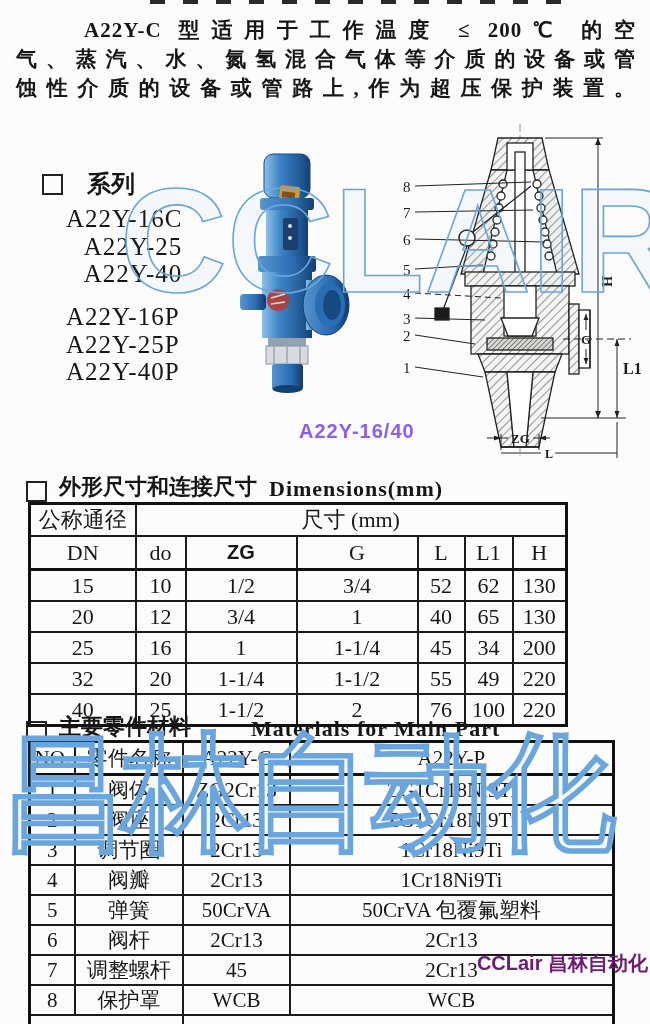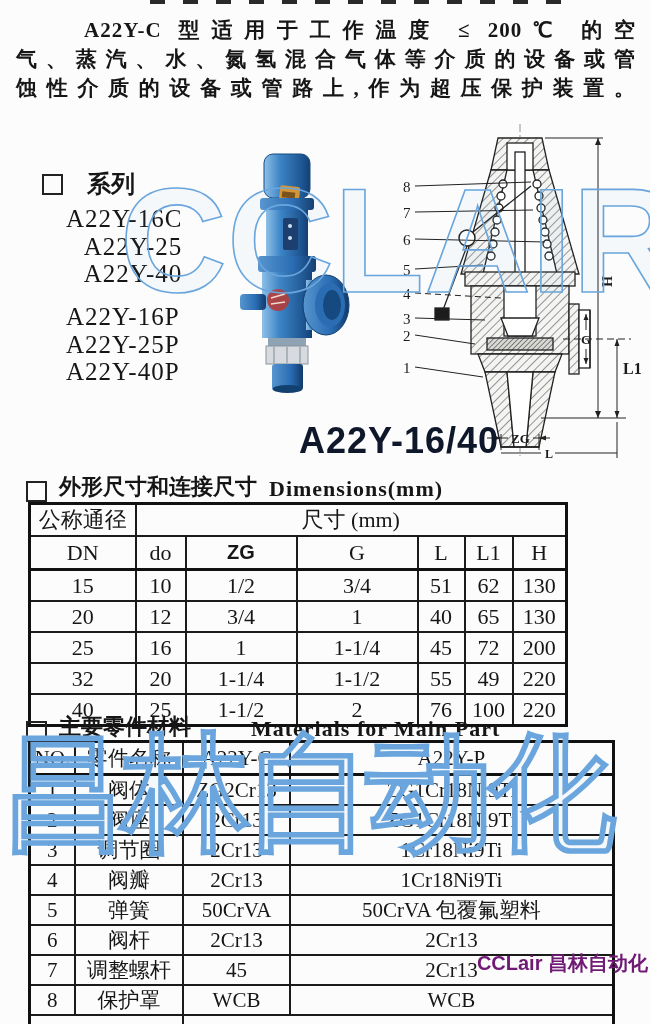--- a/index.html
+++ b/index.html
@@ -16,21 +16,21 @@
   
   .series-head{position:absolute;left:42px;top:168px;font-size:24px;font-weight:600;
     display:flex;align-items:center;gap:24px;}
   .sq{display:inline-block;width:17px;height:17px;border:2.5px solid #222;background:transparent;}
   .series-list{position:absolute;left:66px;font-size:25px;font-weight:400;letter-spacing:1px;line-height:27.5px;text-align:right;}
   .g1{top:205px;} .g2{top:303px;}
   
   .photo{position:absolute;left:222px;top:148px;}
   .drawing{position:absolute;left:383px;top:122px;}
   .model-label{position:absolute;left:299px;top:420px;font-family:"Liberation Sans",sans-serif;
-    font-weight:bold;font-size:36px;letter-spacing:1px;color:#0f172a;}
+    font-weight:bold;font-size:20px;letter-spacing:1px;color:#8b5cf6;}
   
   .sec-title{position:absolute;left:26px;font-size:22px;font-weight:600;display:flex;align-items:flex-end;gap:12px;white-space:nowrap;}
   .t-dims{top:472px;} .t-mats{top:712px;}
   .sec-title .en{font-weight:600;letter-spacing:1px;}
   .t-mats .en{margin-left:48px;}
   
   table{border-collapse:collapse;table-layout:fixed;position:absolute;background:transparent;}
   td,th{border:2px solid #1b1b1b;text-align:center;vertical-align:middle;padding:0;
     font-weight:500;overflow:hidden;white-space:nowrap;}
   .dims-table{left:28px;top:502px;width:433px;border:3px solid #111;font-size:22px;}
@@ -254,40 +254,40 @@
         <td>L1</td>
         <td>H</td>
       </tr>
     </thead>
     <tbody>
         <tr>
           <td>15</td>
           <td>10</td>
           <td>1/2</td>
           <td>3/4</td>
-          <td>51</td>
+          <td>52</td>
           <td>62</td>
           <td>130</td>
         </tr>
         <tr>
           <td>20</td>
           <td>12</td>
           <td>3/4</td>
           <td>1</td>
           <td>40</td>
           <td>65</td>
           <td>130</td>
         </tr>
         <tr>
           <td>25</td>
           <td>16</td>
           <td>1</td>
           <td>1-1/4</td>
           <td>45</td>
-          <td>72</td>
+          <td>34</td>
           <td>200</td>
         </tr>
         <tr>
           <td>32</td>
           <td>20</td>
           <td>1-1/4</td>
           <td>1-1/2</td>
           <td>55</td>
           <td>49</td>
           <td>220</td>

